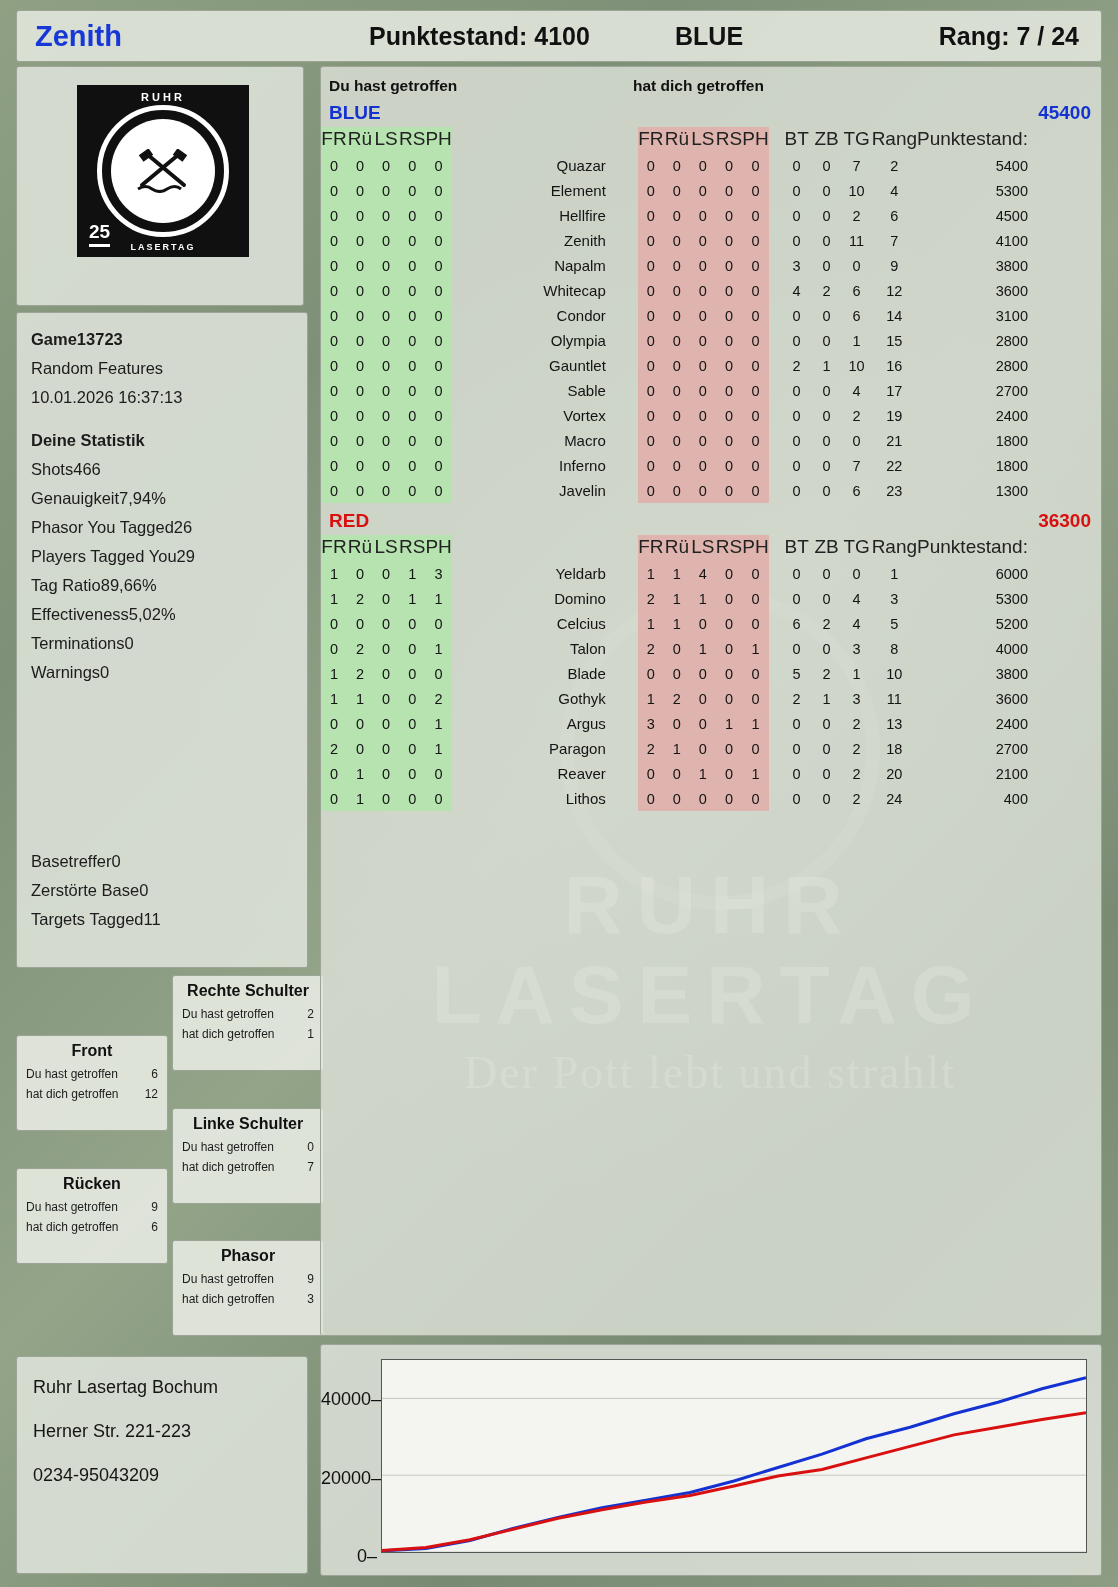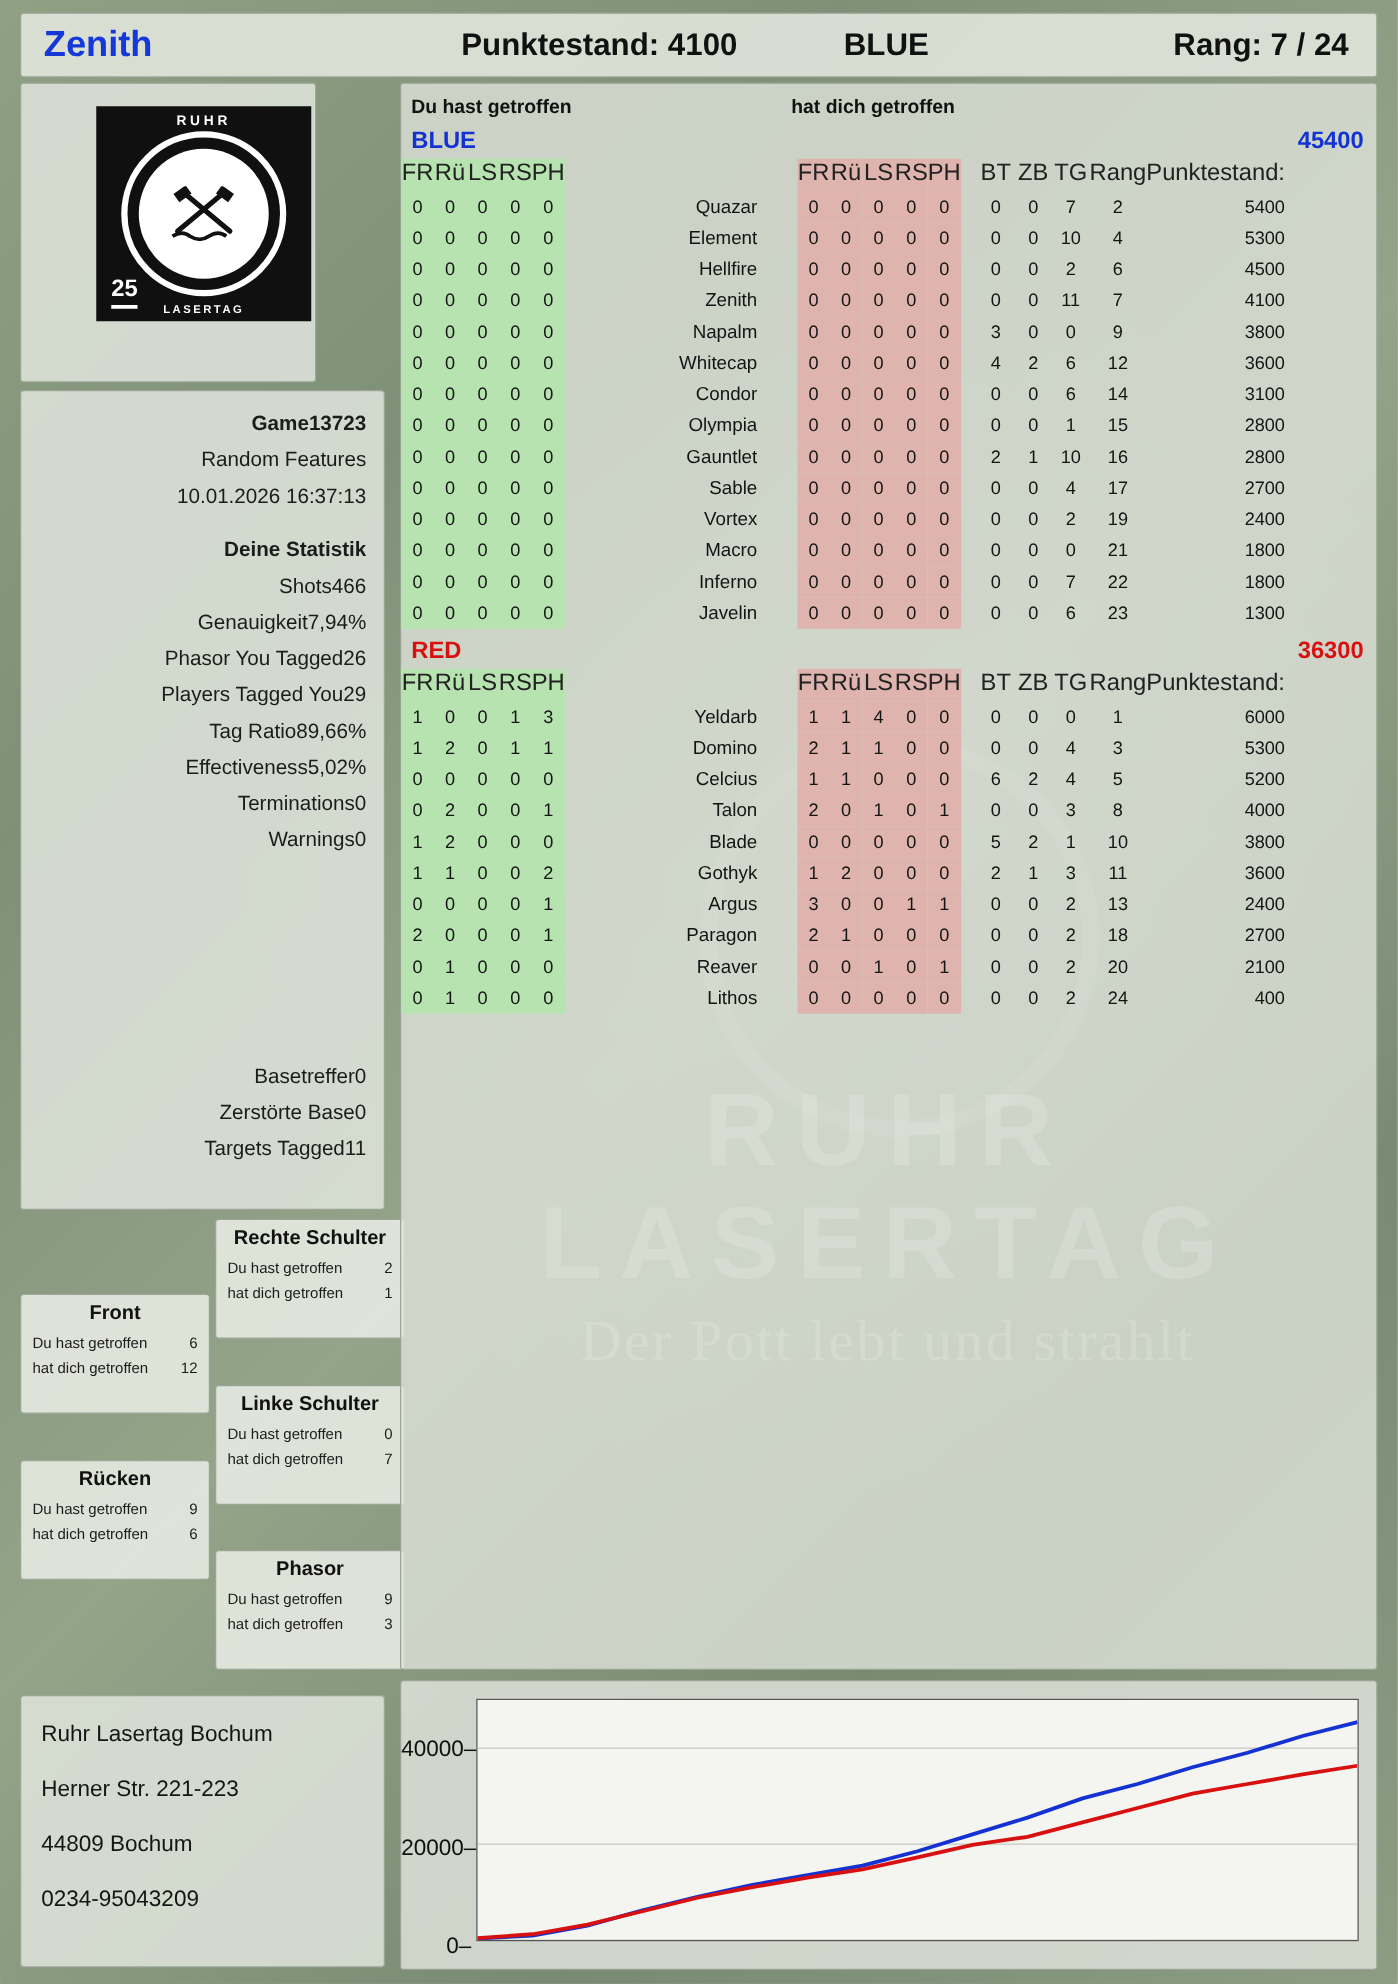--- a/index.html
+++ b/index.html
@@ -53,21 +53,21 @@
   #topbar { left:16px; top:10px; width:1086px; height:52px; background:rgba(225,229,220,0.9); }
   #topbar .nick {
     position:absolute; left:18px; top:9px;
     font-size:29px; font-weight:bold; color:#1638d8;
   }
   #topbar .score { position:absolute; left:352px; top:11px; font-size:25px; font-weight:bold; color:#111; }
   #topbar .team  { position:absolute; left:658px; top:11px; font-size:25px; font-weight:bold; color:#111; }
   #topbar .rank  { position:absolute; right:22px; top:11px; font-size:25px; font-weight:bold; color:#111; }
 
   
-  #logobox { left:16px; top:66px; width:237px; height:240px; }
+  #logobox { left:16px; top:66px; width:288px; height:240px; }
   .logo {
     position:absolute; left:60px; top:18px; width:172px; height:172px;
     background:#101010; display:flex; align-items:center; justify-content:center;
   }
   .logo .ring {
     width:132px; height:132px; border-radius:50%;
     border:5px solid #fff;
     display:flex; align-items:center; justify-content:center;
     position:relative;
   }
@@ -83,21 +83,21 @@
   .logo .rb {
     position:absolute; bottom:5px; left:0; width:100%; text-align:center;
     font-size:9px; font-weight:bold; color:#fff; letter-spacing:2px;
   }
   .logo .num {
     position:absolute; left:12px; bottom:10px; color:#fff; font-size:19px; font-weight:bold;
     border-bottom:3px solid #fff; padding-bottom:1px;
   }
 
   #statsbox { left:16px; top:312px; width:292px; height:656px; padding:12px 14px; }
-  .srow { display:flex; justify-content:flex-end; font-size:16.5px; color:#1c1c1c; line-height:29px; }
+  .srow { display:flex; justify-content:flex-start; font-size:16.5px; color:#1c1c1c; line-height:29px; }
   .srow.h { font-weight:bold; }
   .sgap { height:14px; }
 
   
   .zone { background:rgba(229,232,224,0.92); border:1px solid #9aa596; border-radius:3px; position:absolute; }
   .zone .zt { text-align:center; font-weight:bold; font-size:16px; padding:6px 0 4px; color:#111; }
   .zone .zr { display:flex; justify-content:space-between; font-size:12px; padding:3px 9px; color:#1c1c1c; }
   #z-front   { left:16px;  top:1035px; width:152px; height:96px; }
   #z-rschulter{ left:172px; top:975px;  width:152px; height:96px; }
   #z-lschulter{ left:172px; top:1108px; width:152px; height:96px; }
@@ -294,21 +294,20 @@
     </div>
   <div class="zr">
       <span>hat dich getroffen</span>
       <span>3</span>
     </div>
 </div>
 
 <div class="panel" id="addrbox">
   <div>Ruhr Lasertag Bochum</div>
   <div>Herner Str. 221-223</div>
-  <div>44809 Bochum</div>
   <div>0234-95043209</div>
 </div>
 
 <div class="panel" id="main">
   <div class="hdr-left">Du hast getroffen</div>
   <div class="hdr-right">hat dich getroffen</div>
   <div id="sc-body" style="position:absolute; left:0; top:34px; width:100%;">
       <div class="teamline">
         <span class="tn blue">BLUE</span>
         <span class="tp blue">45400</span>

